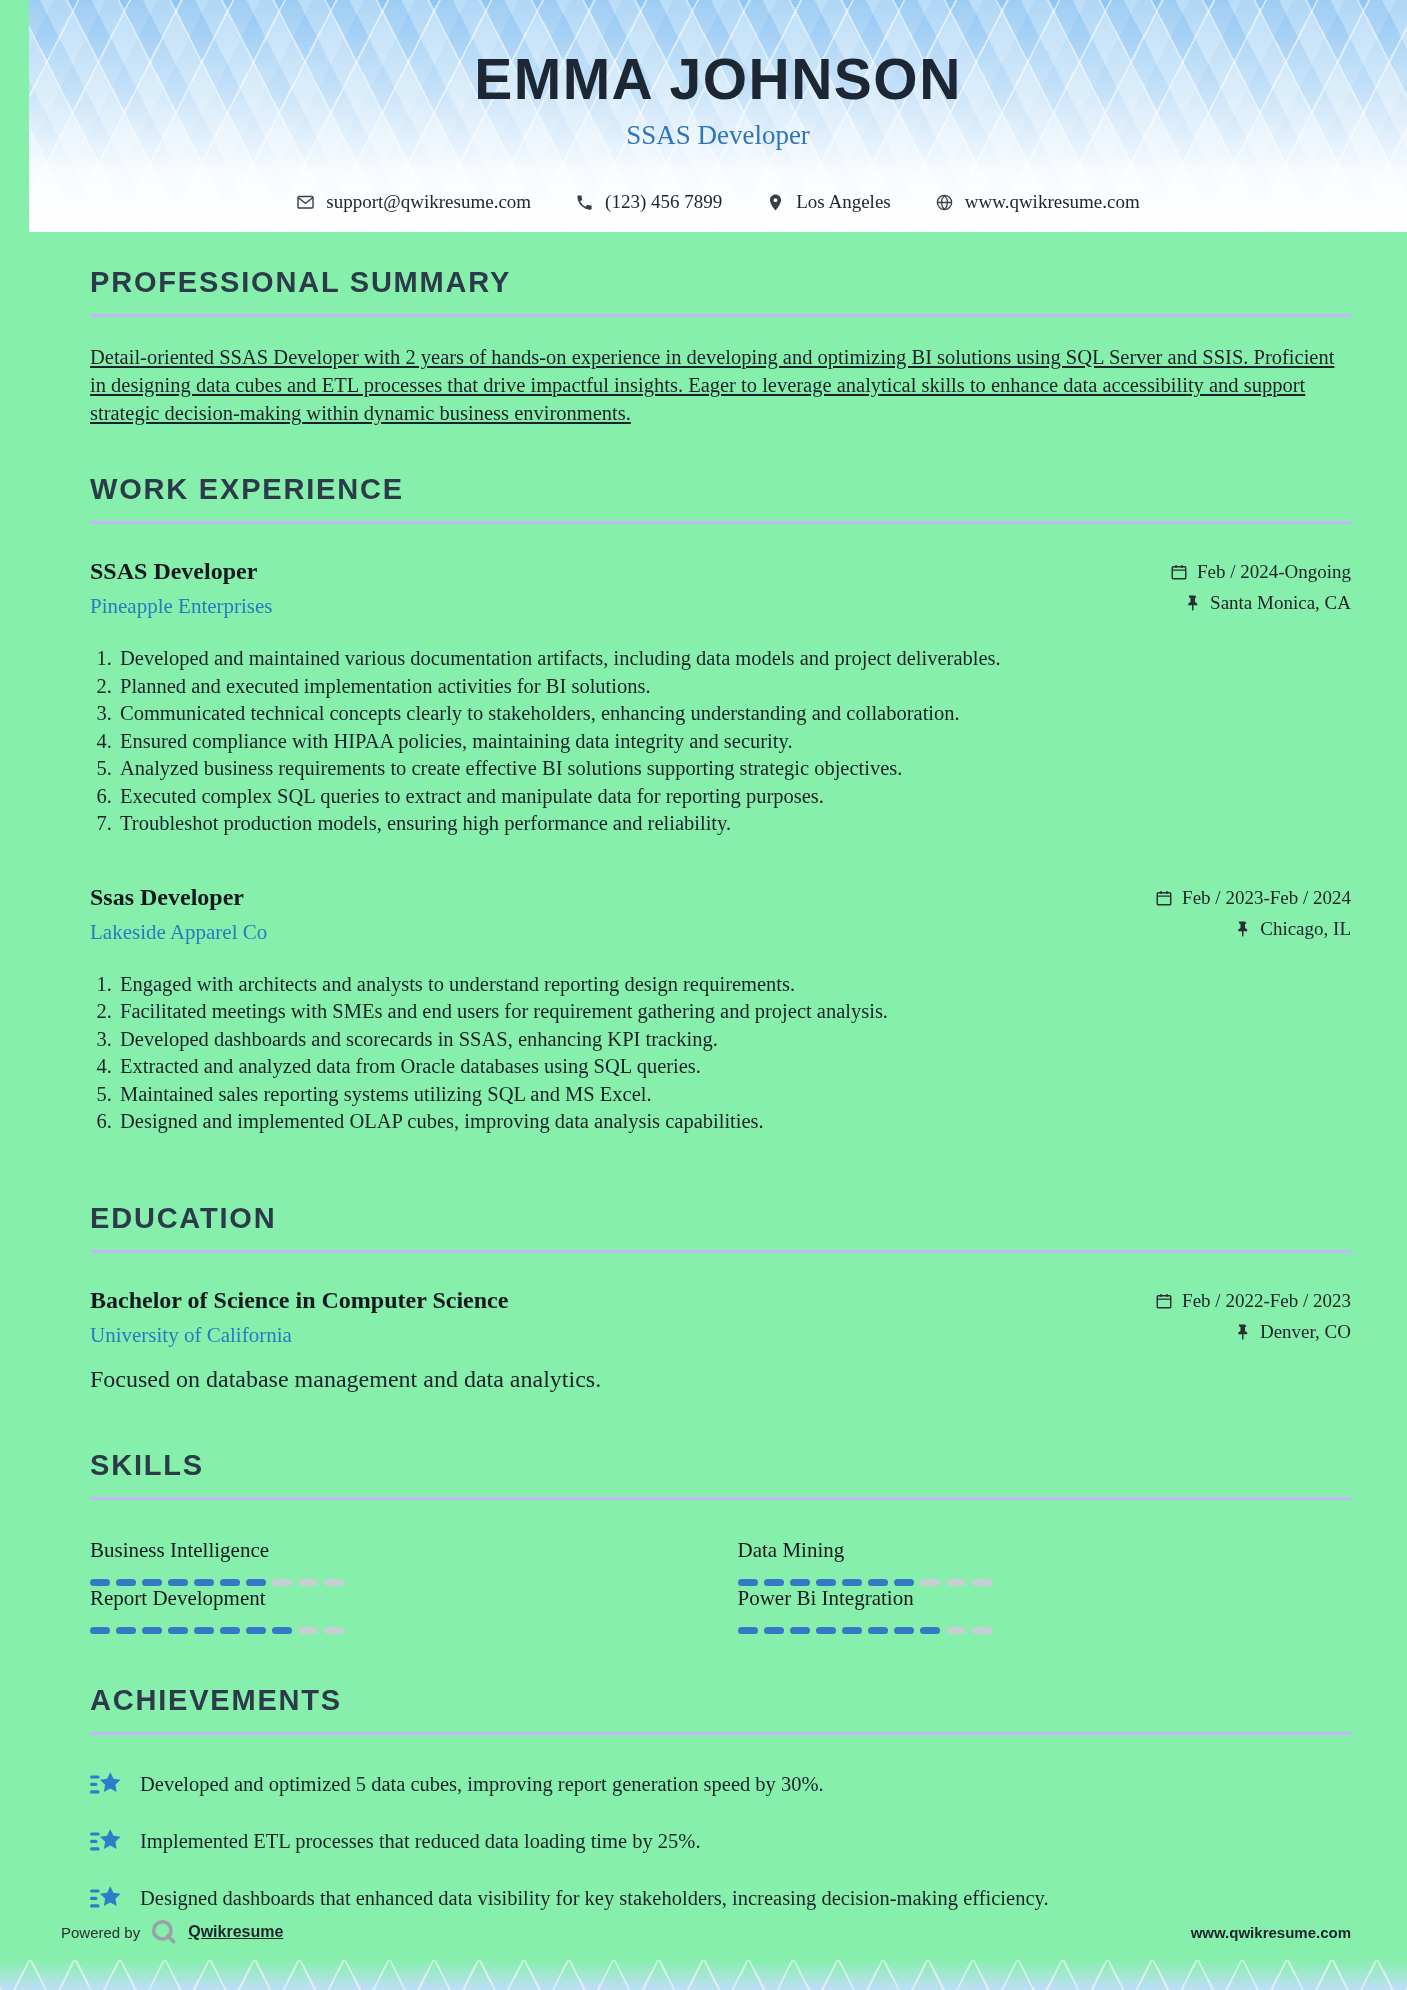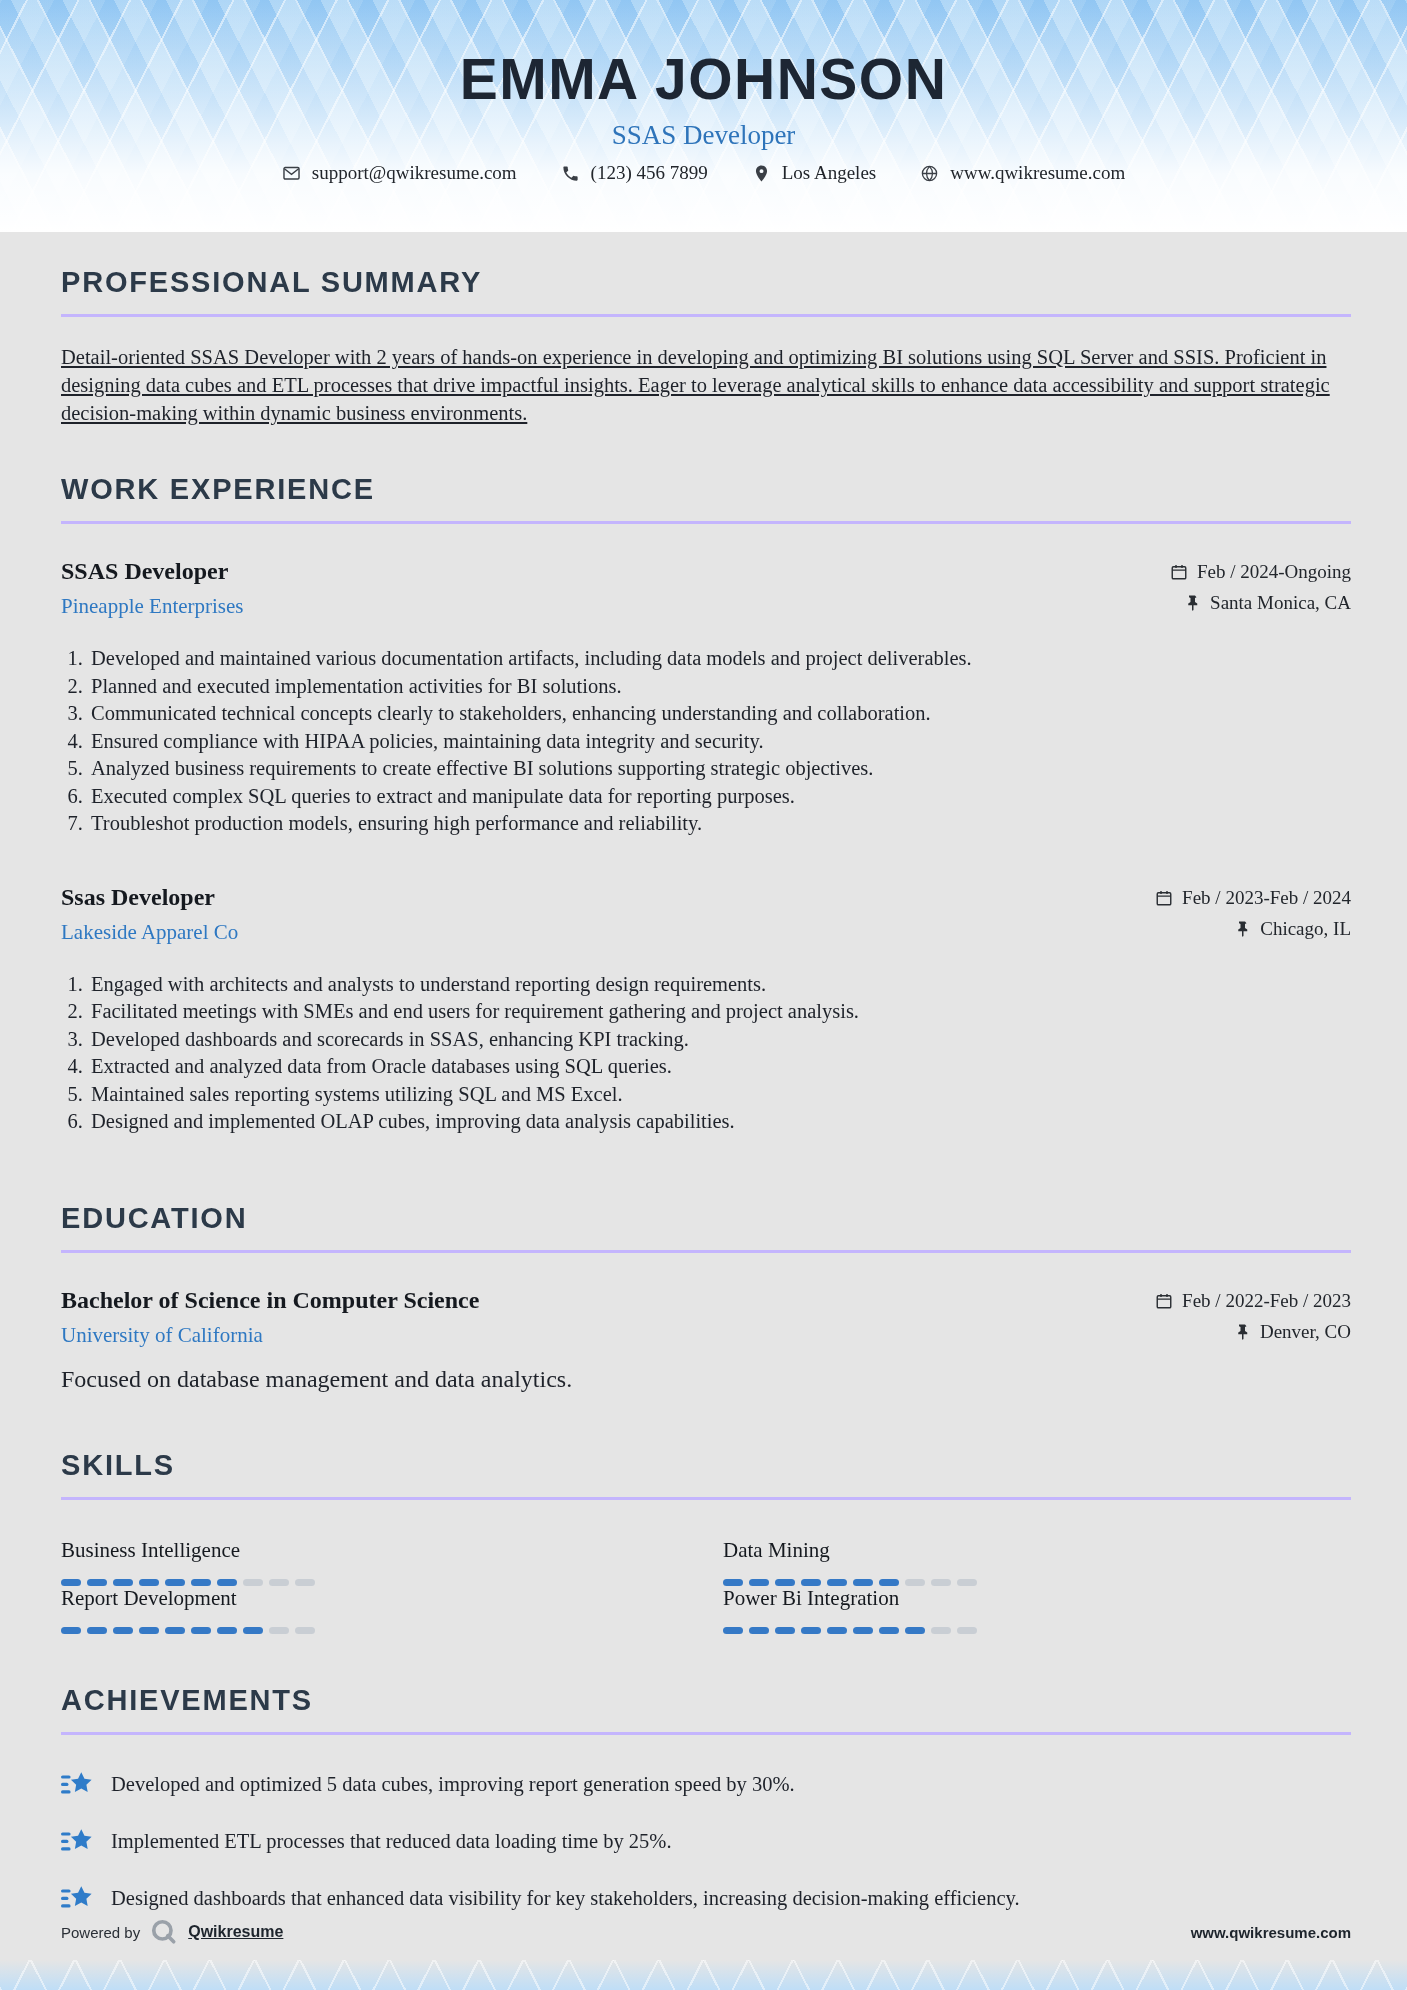--- a/index.html
+++ b/index.html
@@ -2,24 +2,25 @@
 <html><head>
 <meta charset="utf-8">
 <style>
   * { box-sizing: border-box; }
   html, body { margin: 0; padding: 0; background: #ffffff; }
   .page {
     position: relative;
     width: 1407px;
     height: 1990px;
     margin: 0 auto;
-    background: #e5e5e5;
+    background: #86efac;
     font-family: "Liberation Serif", serif;
     color: #20242b;
     overflow: hidden;
+    padding-left: 29px;
   }
 
   
   .header { position: relative; height: 232px; text-align: center; }
   .header-bg {
     position: absolute; inset: 0;
     background:
       linear-gradient(180deg, rgba(255,255,255,0) 0%, rgba(255,255,255,0.45) 40%, rgba(255,255,255,0.92) 75%, #ffffff 100%),
       repeating-linear-gradient(63deg, rgba(255,255,255,0.55) 0 2px, rgba(255,255,255,0) 2px 46px),
       repeating-linear-gradient(-63deg, rgba(255,255,255,0.55) 0 2px, rgba(255,255,255,0) 2px 46px),
@@ -32,21 +33,21 @@
     margin: 0; padding-top: 46px;
     font-family: "Liberation Sans", sans-serif;
     font-weight: 700; font-size: 57px; letter-spacing: 1.5px;
     color: #1d2633;
   }
   .candidate-title {
     margin-top: 8px;
     font-size: 27px; color: #2e74ba;
   }
   .contact-row {
-    margin-top: 11px;
+    margin-top: 40px;
     display: flex; justify-content: center; align-items: center; gap: 44px;
     font-size: 19px; color: #22262c;
   }
   .contact-item { display: inline-flex; align-items: center; gap: 11px; cursor: pointer; }
   .contact-item .icon { width: 19px; height: 19px; color: #3a3f46; flex: 0 0 auto; }
 
   
   .main { padding: 0 56px 0 61px; }
   .section-head {
     text-align: left;

